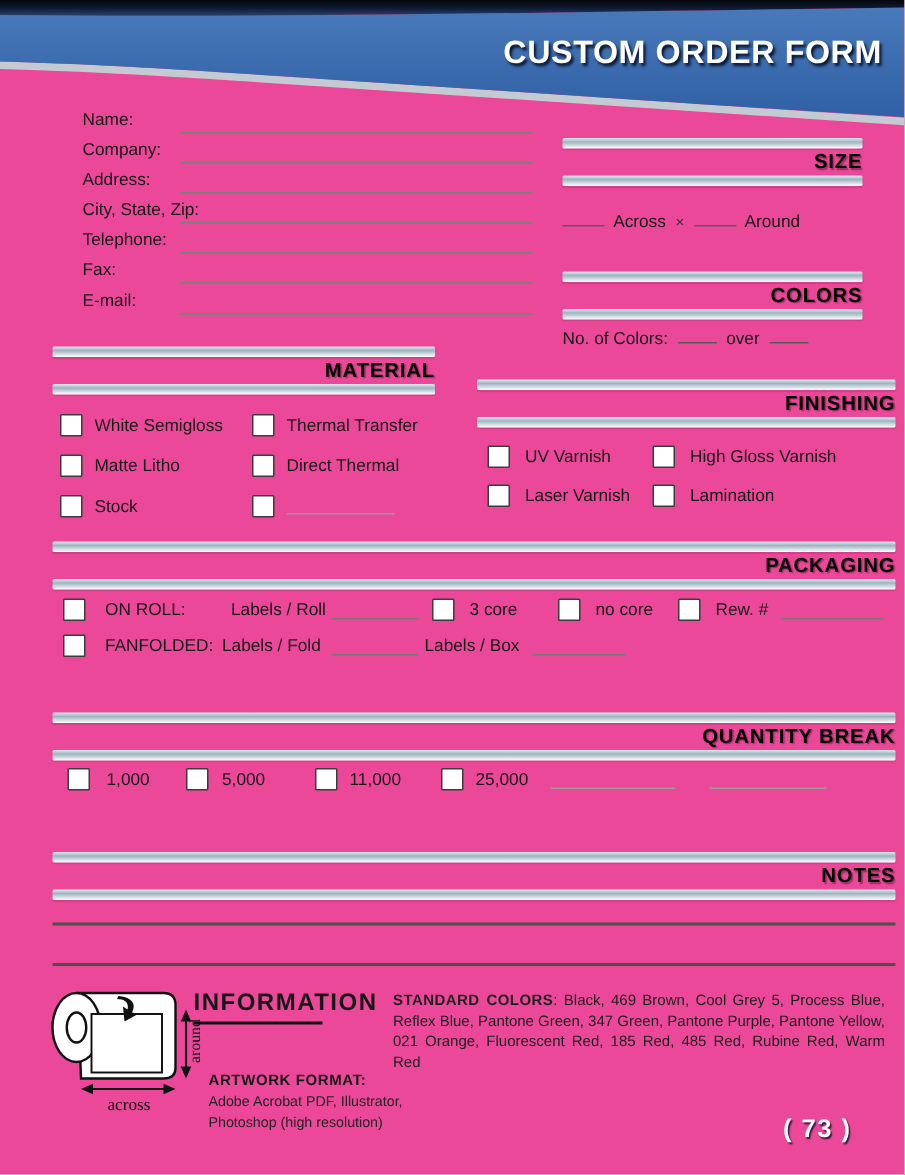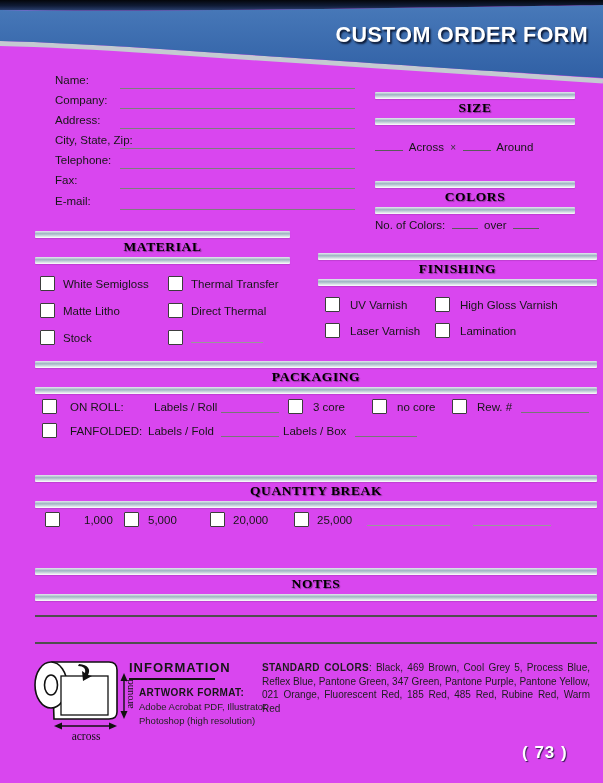--- a/index.html
+++ b/index.html
@@ -1,20 +1,20 @@
 <!DOCTYPE html>
 <html><head>
 <meta charset="utf-8">
 <style>
   * { margin: 0; padding: 0; box-sizing: border-box; }
   html,body { background:#e8e8e8; }
   .page {
     position: relative;
     width: 603px; height: 783px;
-    background: #d946ef;
+    background: #ec4899;
     overflow: hidden;
     font-family: "Liberation Sans", sans-serif;
     color: #161616;
     margin: 0 auto;
   }
 
   
   .header-svg { position:absolute; top:0; left:0; }
   .form-title {
     position:absolute; top:23px; right:15px;
@@ -33,24 +33,23 @@
 
   
   .section-header { position:absolute; }
   .section-header .bar {
     height:7px; width:100%;
     background: linear-gradient(to bottom, #e3eaee 0%, #9fb4c2 38%, #ffffff 100%);
     box-shadow: 0 1px 1px rgba(0,0,0,0.12);
     border-radius:1px;
   }
   .section-header .hd-title {
-    text-align:center; font-size:13.5px; font-weight:bold;
+    text-align:right; font-size:13.5px; font-weight:bold;
     letter-spacing:0.6px; padding:1px 0 2px 0; color:#000;
     text-shadow: 1px 1px 1px rgba(0,0,0,0.38);
-    font-family: Liberation Serif, serif;
   }
 
   
   .contact-row { position:absolute; left:55px; width:300px; height:20px; }
   .contact-row .f-label { position:absolute; left:0; top:2px; font-size:11.5px; }
   .contact-row .f-line { position:absolute; left:65px; right:0; bottom:3px; border-bottom:1px solid #7d7d7d; }
 
   
   .blank { display:inline-block; border-bottom:1px solid #5a5a5a; height:11px; vertical-align:baseline; }
   .checkbox {
@@ -64,25 +63,25 @@
   .colors-line { position:absolute; top:218px; left:375px; width:205px; font-size:11.5px; }
   .times { font-size:10px; color:#333; }
 
   .opt-row { position:absolute; height:17px; }
 
   .notes-line { position:absolute; left:35px; width:562px; border-bottom:2px solid #4f4f4f; }
 
   
   .info-block { position:absolute; left:129px; top:660px; width:86px; }
   .info-heading {
-    font-size:13px; font-weight:bold; letter-spacing:1px; text-align:center;
+    font-size:16px; font-weight:bold; letter-spacing:1px; text-align:center;
     border-bottom:2.5px solid #111; padding-bottom:3px; white-space:nowrap;
   }
   .artwork-block { position:absolute; left:139px; top:687px; width:108px; }
-  .artwork-label { font-size:10px; font-weight:bold; letter-spacing:0.4px; margin-bottom:2px; }
+  .artwork-label { font-size:10px; font-weight:bold; letter-spacing:0.4px; margin-bottom:2px;margin-top:28px; }
   .artwork-line { font-size:9.5px; line-height:13.5px; color:#222; white-space:nowrap; }
 
   .std-colors {
     position:absolute; left:262px; top:661px; width:328px;
     font-size:10px; line-height:13.5px; text-align:justify; color:#1d1d1d;
   }
   .std-colors b { letter-spacing:0.3px; }
 
   .diagram-svg { position:absolute; left:30px; top:656px; }
   .serif { font-family:"Liberation Serif", serif; }
@@ -235,25 +234,25 @@
     <span class="rule-line" style="left:320px; width:62px; top:13px;"></span>
   </div>
 
   <div class="section-header" style="left:35px; top:475px; width:562px;">
     <div class="bar"></div>
     <div class="hd-title">QUANTITY BREAK</div>
     <div class="bar"></div>
   </div>
   <div class="opt-row" style="left:35px; top:512px; width:562px;">
     <span class="checkbox" style="left:10px"></span>
-    <span class="cb-label" style="left:49px">1,000</span>
+    <span class="cb-label" style="left:36px">1,000</span>
     <span class="checkbox" style="left:89px"></span>
     <span class="cb-label" style="left:113px">5,000</span>
     <span class="checkbox" style="left:175px"></span>
-    <span class="cb-label" style="left:198px">20,000</span>
+    <span class="cb-label" style="left:198px">11,000</span>
     <span class="checkbox" style="left:259px"></span>
     <span class="cb-label" style="left:282px">25,000</span>
     <span class="rule-line" style="left:332px; width:83px; top:13px; border-color:#9a9a9a;"></span>
     <span class="rule-line" style="left:438px; width:78px; top:13px; border-color:#9a9a9a;"></span>
   </div>
 
   <div class="section-header" style="left:35px; top:568px; width:562px;">
     <div class="bar"></div>
     <div class="hd-title">NOTES</div>
     <div class="bar"></div>

